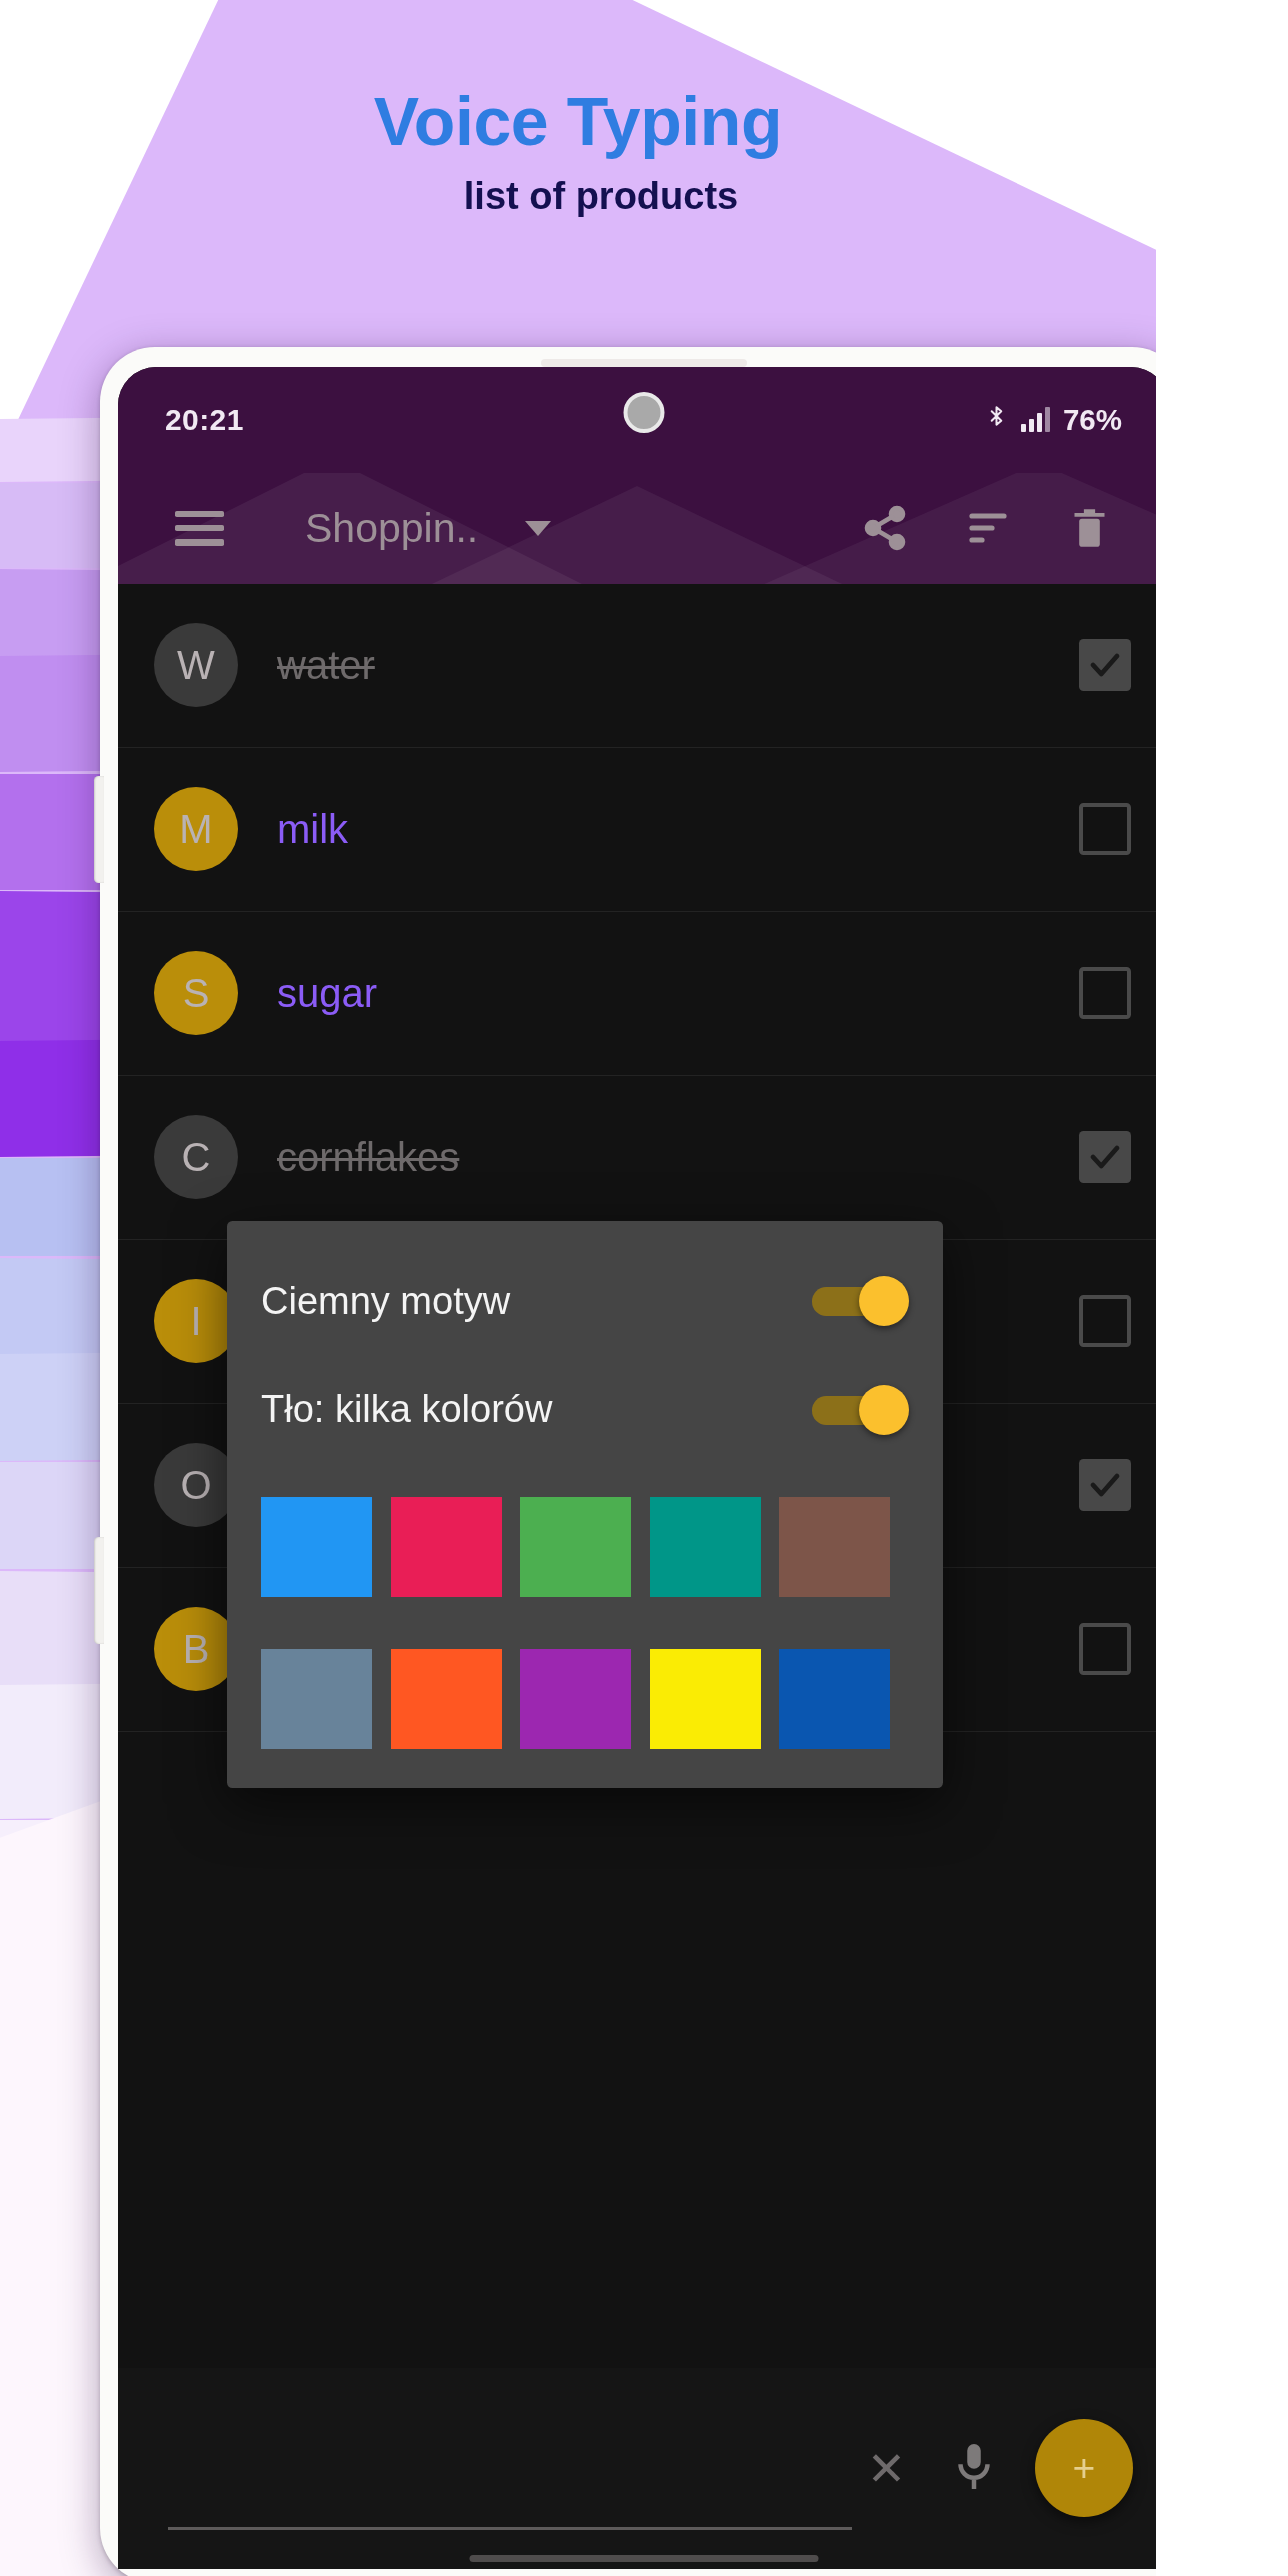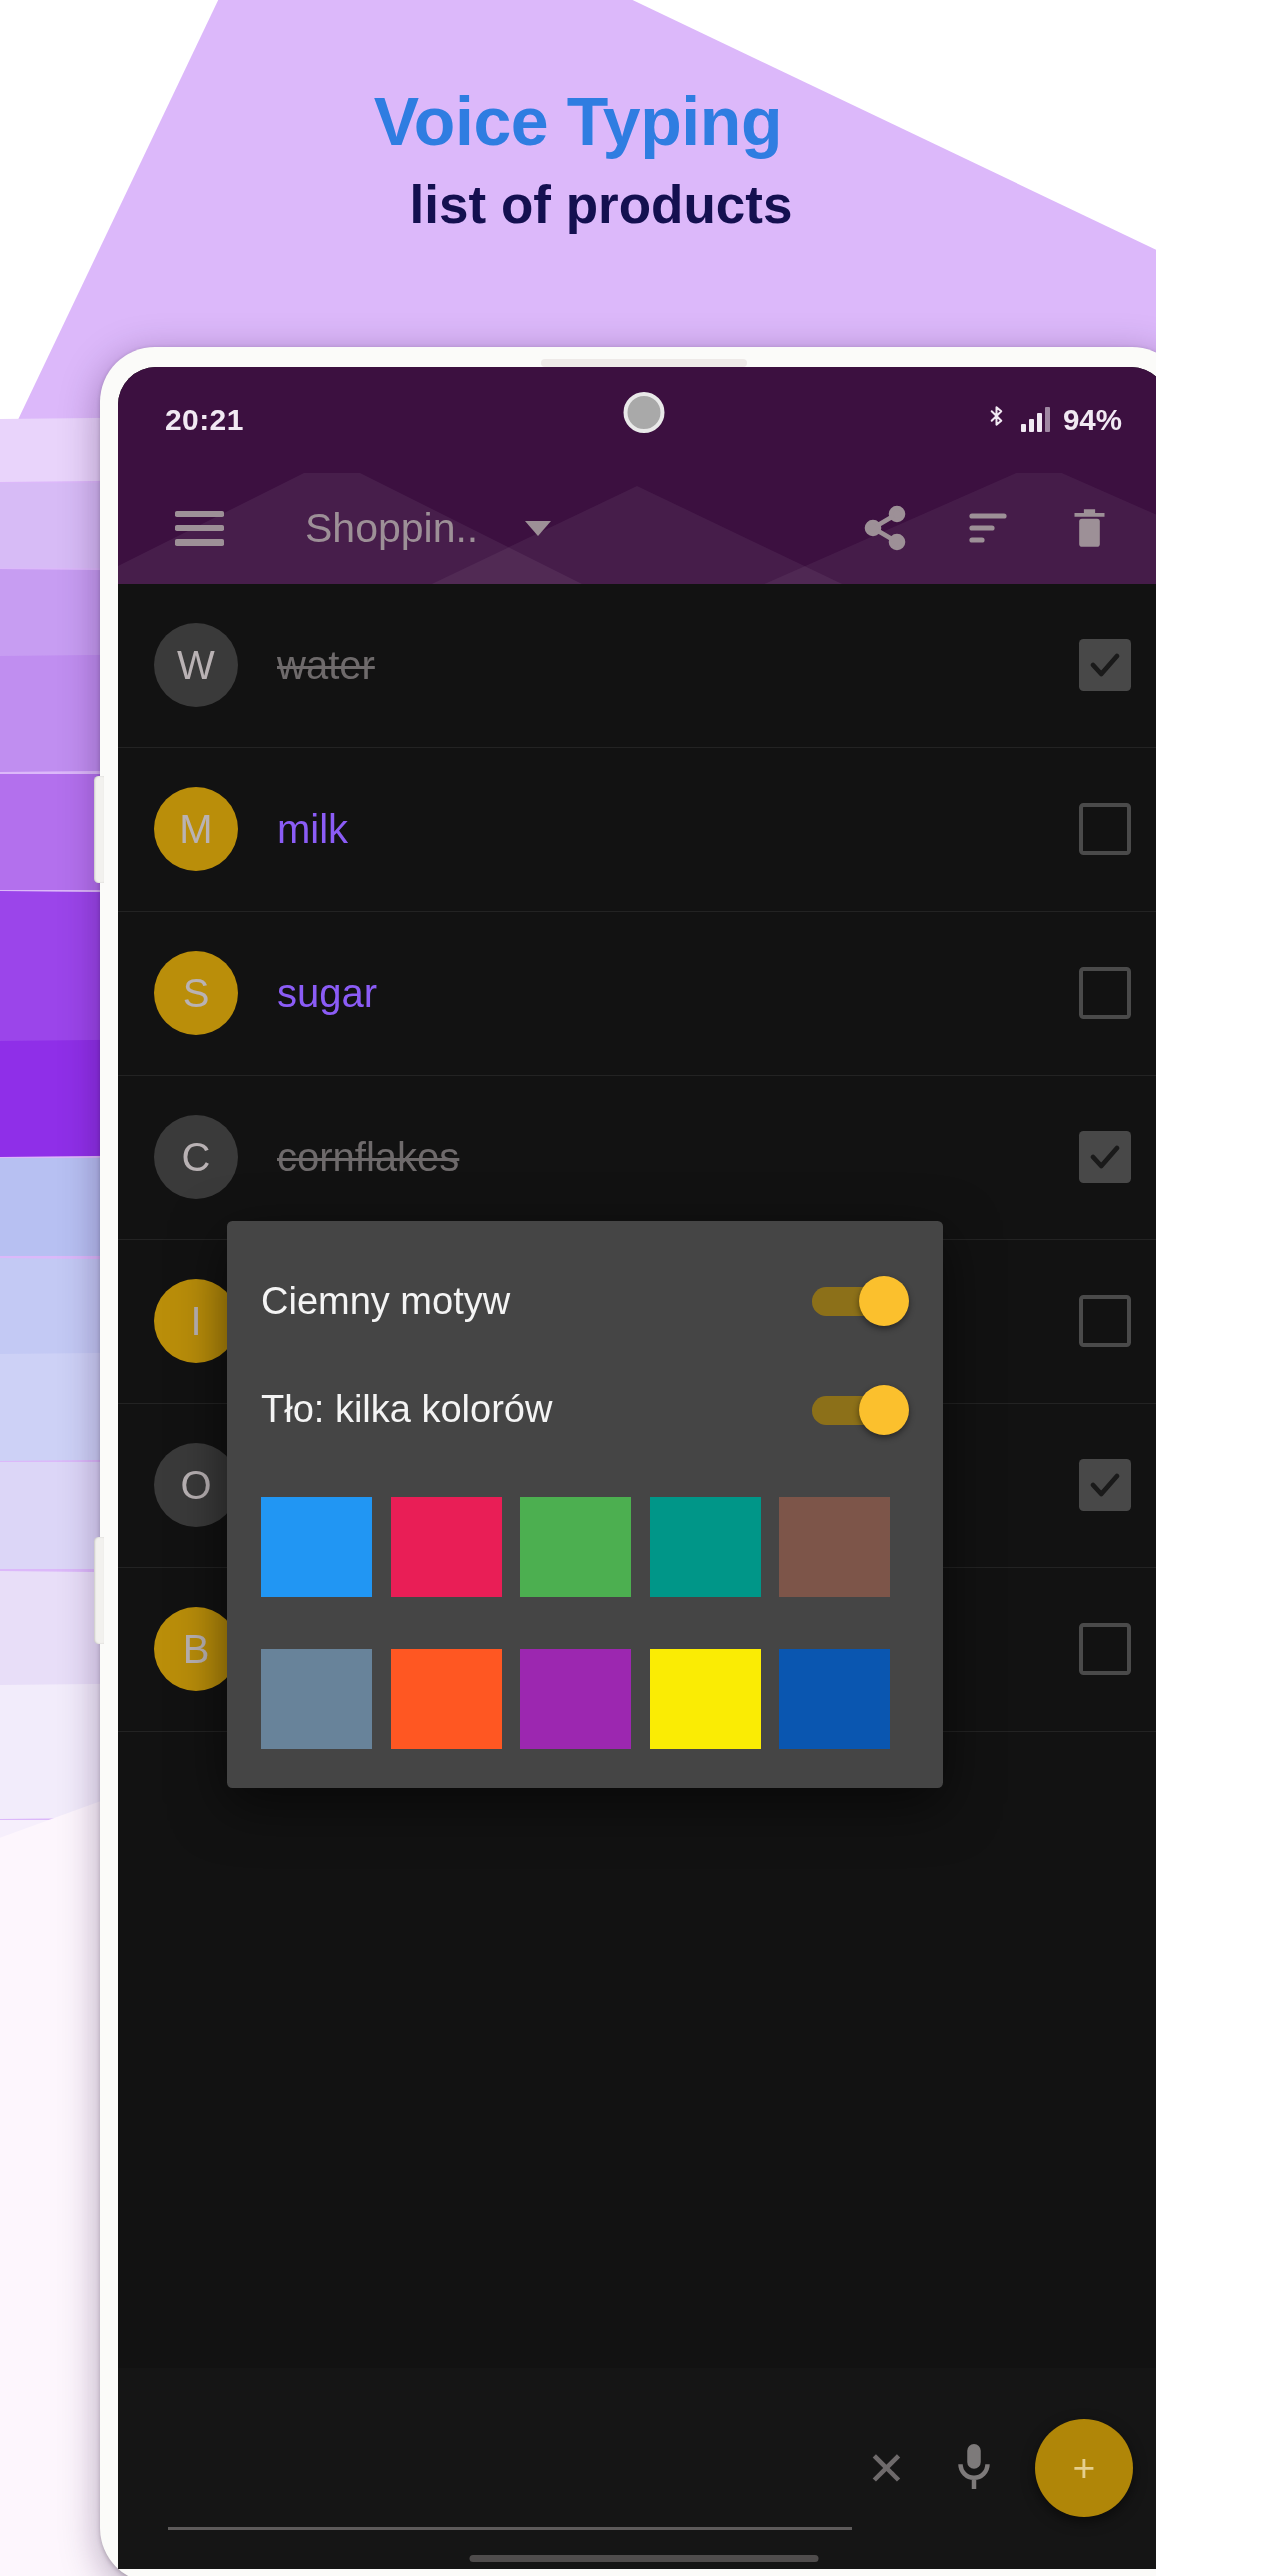--- a/index.html
+++ b/index.html
@@ -324,21 +324,21 @@
   }
   #title {
     font-size: 68px;
     font-weight: 700;
     color: #2f7de1;
     letter-spacing: -0.4px;
     line-height: 1.05;
   }
   #subtitle {
     margin-top: 19.7px;
-    font-size: 53px;
+    font-size: 38px;
     font-weight: 700;
     color: #141050;
     line-height: 1.05;
     padding-left: 46px;
   }
 </style>
 </head>
 <body>
 
 <div id="page">
@@ -384,21 +384,21 @@
             <svg width="23" height="30" viewBox="0 0 24 24" fill="none" stroke="#f1e9f3" stroke-width="2.1" stroke-linecap="round" stroke-linejoin="round">
               <path d="M7 7l10 10-5 4V3l5 4L7 17"></path>
             </svg>
           </span>
           <span class="sigbars">
               <i></i>
               <i></i>
               <i></i>
               <i></i>
             </span>
-          <span>94%</span>
+          <span>76%</span>
         </div>
       </div>
 
       <div id="toolbar">
         <div class="mtn m1"></div>
         <div class="mtn m2"></div>
         <div class="mtn m3"></div>
 
         <div class="hamburger">
             <i></i>

